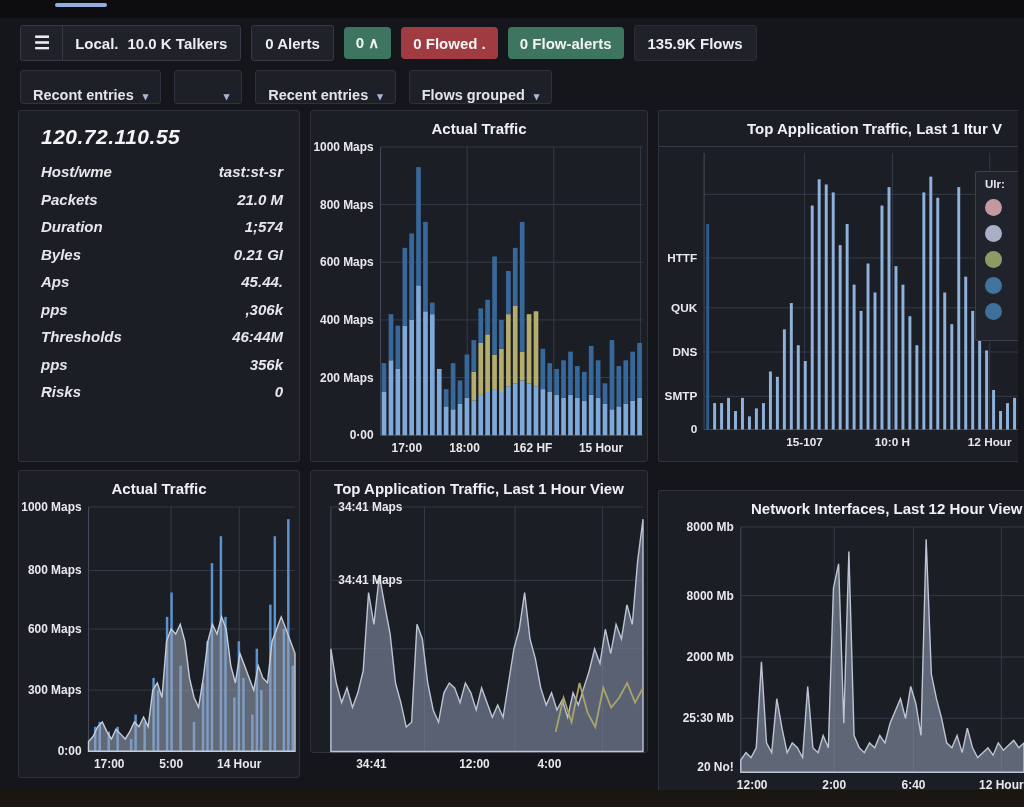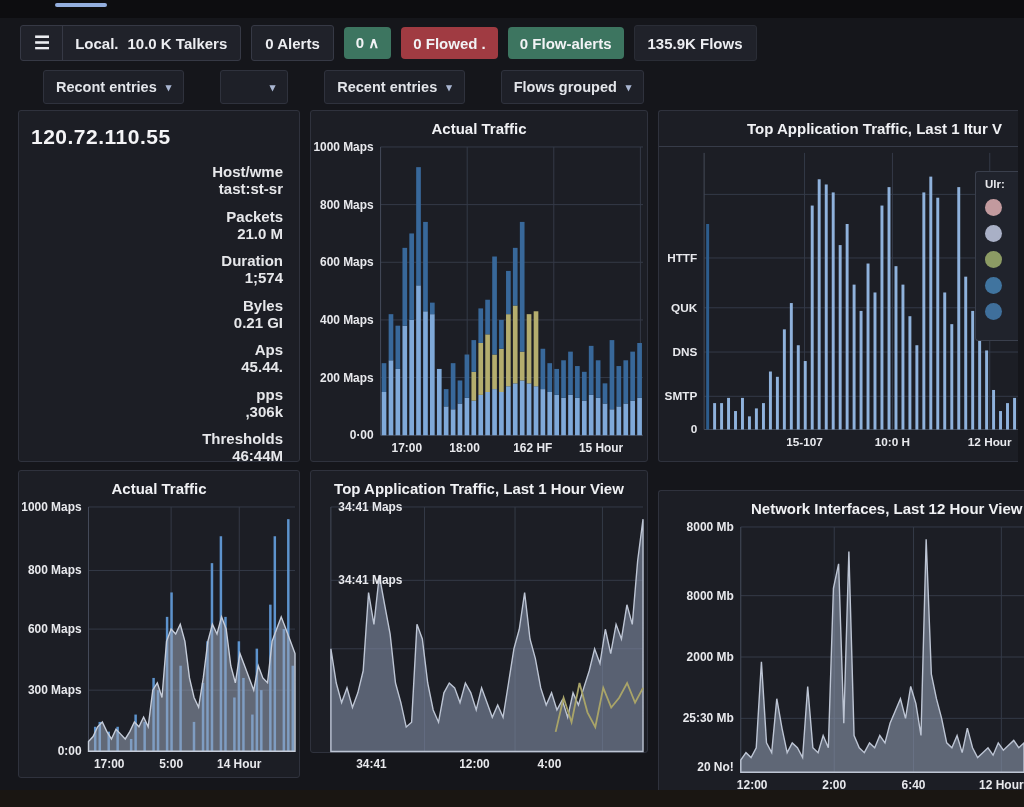--- a/index.html
+++ b/index.html
@@ -15,23 +15,23 @@
   .tbox{display:flex;align-items:center;height:34px;background:#20222a;border:1px solid #363945;
         border-radius:3px;padding:0 13px;font-size:15px;font-weight:700;color:#ecedf1;white-space:nowrap;}
   .menuseg{display:flex;align-items:center;padding:0 12px 0 0;margin-right:12px;height:34px;
            border-right:1px solid #363945;font-size:18px;cursor:pointer;}
   .badge{display:flex;align-items:center;height:32px;border-radius:4px;padding:0 12px;
          font-size:15px;font-weight:700;color:#f2f3f5;white-space:nowrap;}
   .sp{display:inline-block;width:9px;}
 
   
   .filterbar{position:absolute;top:52px;left:20px;display:flex;gap:13px;align-items:center;}
-  .fbox{display:flex;align-items:center;justify-content:space-between;height:32px;background:#1e2028;
+  .fbox{display:flex;align-items:flex-end;justify-content:space-between;height:32px;background:#1e2028;
         border:1px solid #2f323d;border-radius:3px;padding:0 12px;font-size:14.5px;font-weight:700;
-        color:#e2e4e9;white-space:nowrap;cursor:pointer;margin-left:23px;}
+        color:#e2e4e9;white-space:nowrap;cursor:pointer;}
   .caret{font-size:11px;color:#aab6d2;margin-left:9px;}
   .fbox.mini{width:42px;justify-content:flex-end;}
 
   
   .panel{position:absolute;background:#1c1e25;border:1px solid #2f323d;border-radius:3px;box-sizing:border-box;}
   .p1{left:18px;top:92px;width:282px;height:352px;}
   .p2{left:310px;top:92px;width:338px;height:352px;}
   .p3{left:658px;top:92px;width:360px;height:352px;border-right:none;border-radius:3px 0 0 3px;}
   .p4{left:18px;top:452px;width:282px;height:308px;}
   .p5{left:310px;top:452px;width:338px;height:283px;}
@@ -39,23 +39,23 @@
 
   .panel-title{text-align:center;font-size:15px;font-weight:700;color:#f0f1f4;padding-top:9px;height:21px;
                white-space:nowrap;overflow:hidden;}
   .p3 .panel-title{text-align:left;margin-left:88px;border-bottom:none;}
   .p6 .panel-title{text-align:left;margin-left:92px;}
   .p3 .title-rule{height:1px;background:#373c49;margin-top:5px;}
   svg.chart{display:block;width:100%;}
   .tick{font:700 12px "Liberation Sans",sans-serif;fill:#e8e9ed;}
 
   
-  .host-card{padding:12px 14px 0 10px;}
+  .host-card{padding:12px 14px 0 20px;font-style:italic;}
   .host-title{font-size:21px;font-weight:700;color:#f4f4f6;letter-spacing:0.5px;margin:2px 0 14px 2px;}
-  .hrow{display:flex;justify-content:space-between;align-items:flex-end;margin-bottom:10.5px;padding:0 2px;flex-direction:column;}
+  .hrow{display:flex;justify-content:space-between;align-items:flex-end;margin-bottom:10.5px;padding:0 2px;}
   .hlabel{font-size:15px;font-weight:700;color:#e6e7ea;}
   .hval{font-size:15px;font-weight:700;color:#e6e7ea;}
 
   
   .legend{position:absolute;top:60px;right:0;width:33px;height:162px;background:#20232c;
           border:1px solid #3a3f4c;border-right:none;border-radius:3px 0 0 3px;padding:6px 0 0 9px;
           overflow:hidden;cursor:pointer;}
   .legend-title{font-size:11.5px;font-weight:700;color:#e8e9ed;margin-bottom:2px;}
   .ldot{width:17px;height:17px;border-radius:50%;margin-top:9px;}
 </style>

